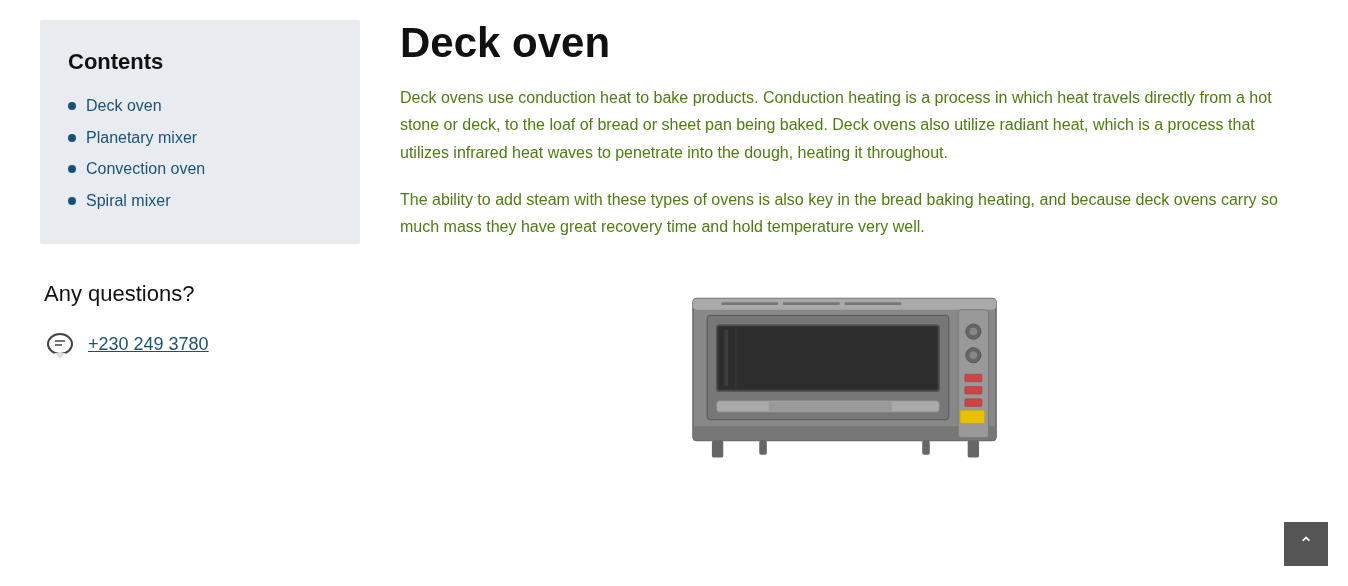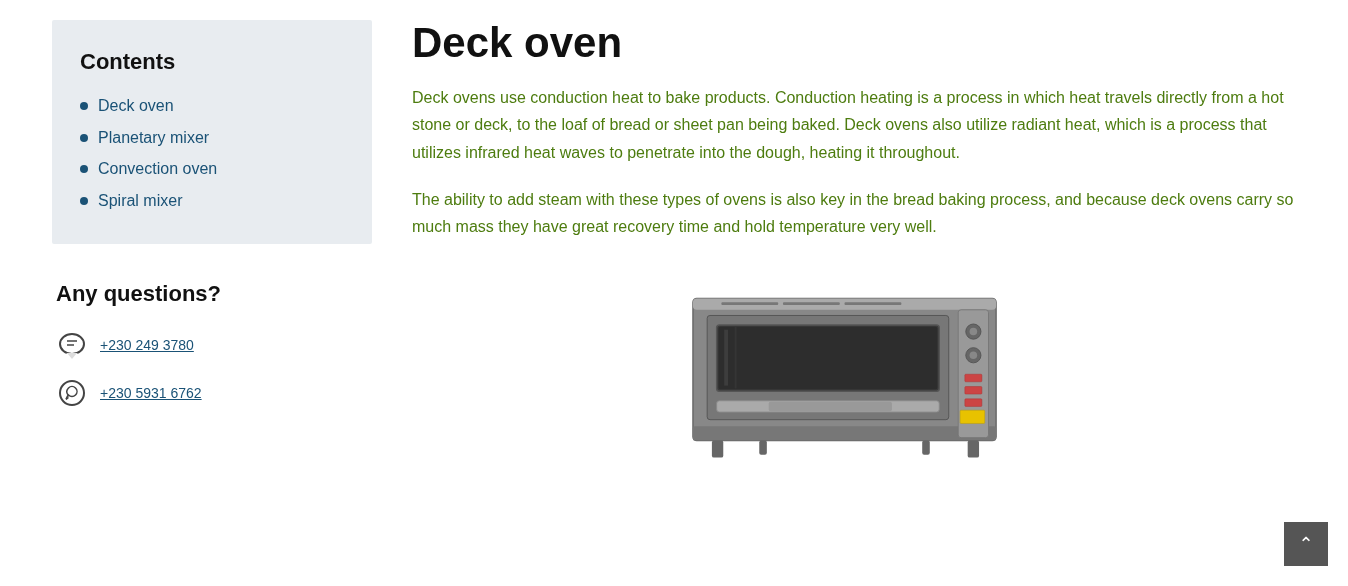--- a/index.html
+++ b/index.html
@@ -13,21 +13,21 @@
       background: #fff;
       color: #222;
       font-size: 16px;
       line-height: 1.6;
     }
 
     .page-wrapper {
       display: flex;
       max-width: 1348px;
       margin: 0 auto;
-      padding: 20px 52px;
+      padding: 20px 40px;
       gap: 40px;
     }
 
     .sidebar {
       width: 320px;
       flex-shrink: 0;
     }
 
     .contents-box {
       background: #e8ecf0;
@@ -68,21 +68,21 @@
       text-decoration: none;
       font-size: 16px;
     }
 
     .questions-section {
       padding: 0 4px;
     }
 
     .questions-title {
       font-size: 22px;
-      font-weight: bold;
+      font-weight: normal;
       color: #111;
       margin-bottom: 18px;
     }
 
     .contact-item {
       display: flex;
       align-items: center;
       margin-bottom: 16px;
     }
 
@@ -92,21 +92,21 @@
       margin-right: 12px;
       flex-shrink: 0;
       display: flex;
       align-items: center;
       justify-content: center;
     }
 
     .contact-link {
       color: #1a5276;
       text-decoration: underline;
-      font-size: 14px;
+      font-size: 18px;
     }
 
     .main-content {
       flex: 1;
       padding-top: 0;
     }
 
     .main-title {
       font-size: 42px;
       font-weight: bold;
@@ -190,38 +190,28 @@
             <rect x="8" y="22" width="12" height="5" rx="2" fill="white" stroke="none"></rect>
             <polygon points="9,22 19,22 14,28" fill="#ddd"></polygon>
             <line x1="9" y1="10" x2="19" y2="10" stroke="#444" stroke-width="1.5"></line>
             <line x1="9" y1="14" x2="16" y2="14" stroke="#444" stroke-width="1.5"></line>
           </svg>
         </div>
         <a href="tel:+2302493780" class="contact-link">+230 249 3780</a>
       </div>
 
 
-      <div class="contact-item">
-        <div class="contact-icon">
-          <svg width="28" height="28" viewBox="0 0 28 28" fill="none" xmlns="http://www.w3.org/2000/svg">
-            <circle cx="14" cy="14" r="12" stroke="#444" stroke-width="2" fill="none"></circle>
-            <path d="M8 20 L10 16 C8.5 14 8.5 11 10.5 9 C12.5 7 15.5 7 17.5 9 C19.5 11 19.5 14 17.5 16 C15.5 18 12.5 18 10.5 16 Z" stroke="#444" stroke-width="1.5" fill="none"></path>
-            <path d="M8 20.5 L10.5 18.5" stroke="#444" stroke-width="1.5"></path>
-          </svg>
-        </div>
-        <a href="tel:+23059316762" class="contact-link">+230 5931 6762</a>
-      </div>
     </div>
   </aside>
 
   <main class="main-content">
     <h1 class="main-title" id="deck-oven">Deck oven</h1>
 
     <p class="main-text">Deck ovens use conduction heat to bake products. Conduction heating is a process in which heat travels directly from a hot stone or deck, to the loaf of bread or sheet pan being baked. Deck ovens also utilize radiant heat, which is a process that utilizes infrared heat waves to penetrate into the dough, heating it throughout.</p>
-    <p class="main-text">The ability to add steam with these types of ovens is also key in the bread baking process, and because deck ovens carry so much mass they have great recovery time and hold temperature very well.</p>
+    <p class="main-text">The ability to add steam with these types of ovens is also key in the bread baking heating, and because deck ovens carry so much mass they have great recovery time and hold temperature very well.</p>
 
     <div class="oven-image-container">
       <svg class="oven-illustration" viewBox="0 0 380 210" xmlns="http://www.w3.org/2000/svg">
 
         <rect x="20" y="40" width="320" height="150" rx="4" fill="#888" stroke="#666" stroke-width="1.5"></rect>
 
         <rect x="20" y="40" width="320" height="12" rx="4" fill="#aaa"></rect>
 
         <rect x="20" y="175" width="320" height="15" rx="2" fill="#777"></rect>
 

